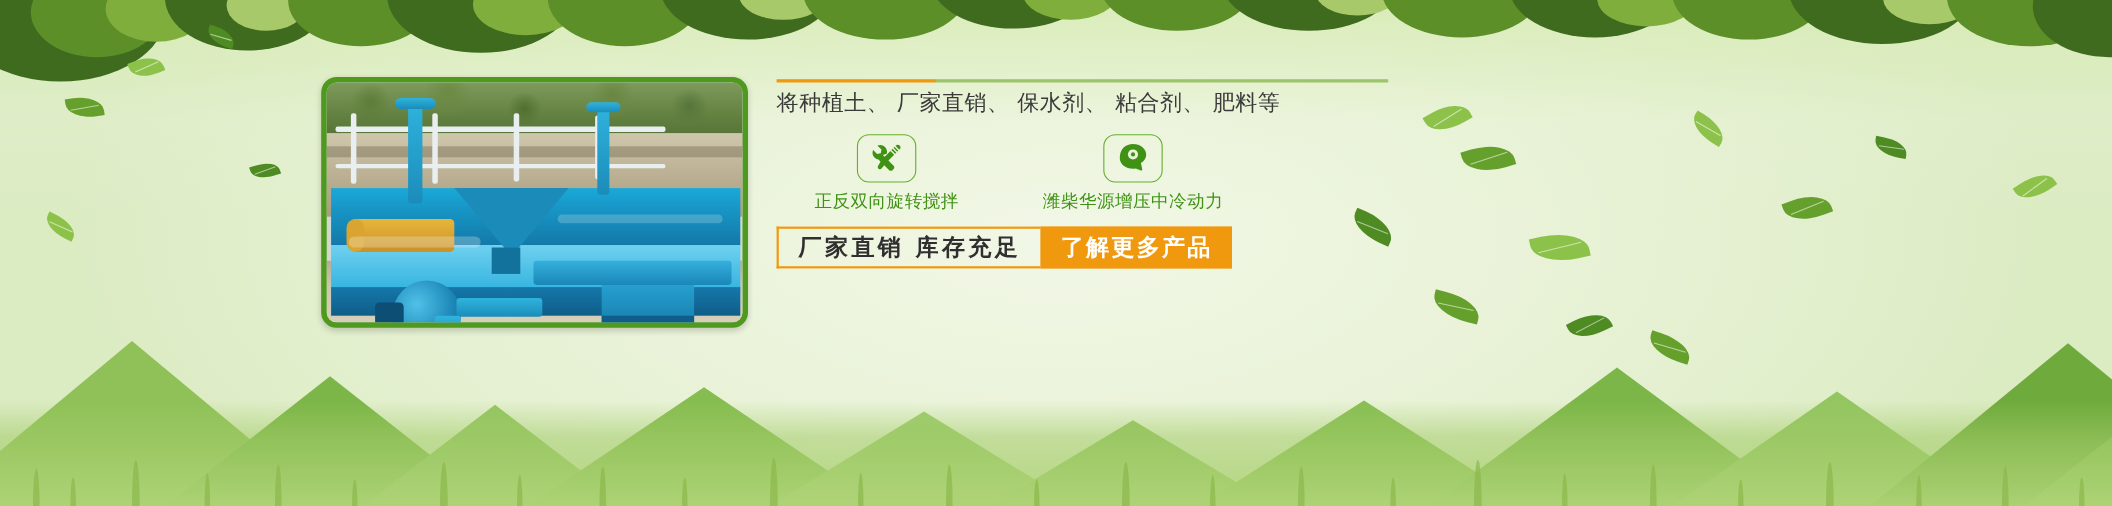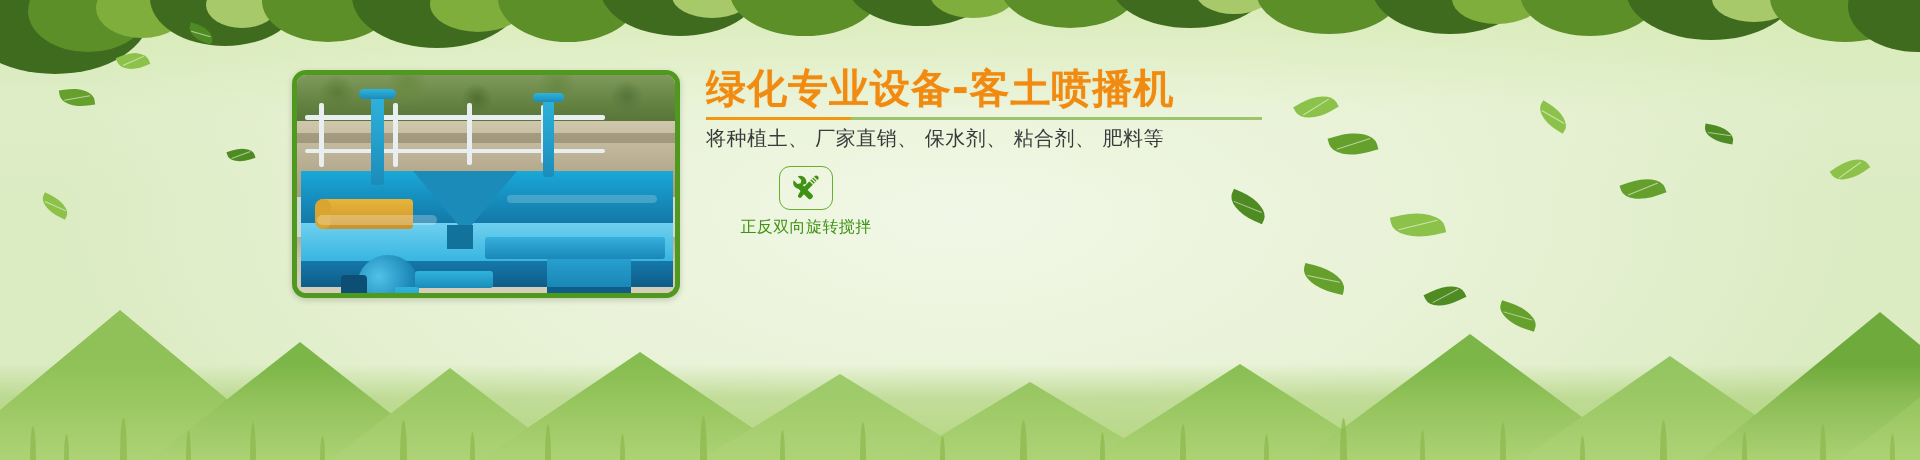--- a/index.html
+++ b/index.html
@@ -315,21 +315,20 @@
 
       <div class="ph" style="left:188px;top:162px;width:180px;height:22px;background:linear-gradient(to bottom,#35b0dd 0%,#1a87b8 100%);border-radius:3px;"></div>
 
       <div class="ph" style="left:20px;top:140px;width:120px;height:10px;background:rgba(255,255,255,.25);border-radius:6px;"></div>
       <div class="ph" style="left:210px;top:120px;width:150px;height:8px;background:rgba(255,255,255,.2);border-radius:6px;"></div>
     </div>
   </div>
 
   <div id="content">
 
-    <div id="title">绿化专业设备-客土喷播机</div>
     <div id="title-rule"></div>
 
     <div id="subtitle">
       <div class="sub-line">将种植土、 厂家直销、 保水剂、 粘合剂、 肥料等</div>
     </div>
 
     <div id="features">
 
 
       <div class="feature" style="width:200px;align-items:center;">
@@ -339,18 +338,32 @@
             <path d="M28.9 5.2c1 1 1 2.5 0 3.4L16.4 21.2l-3.4-3.4L25.5 5.2c.9-.9 2.4-.9 3.4 0z" fill="#3f9214"></path>
             <path d="M12.4 18.4 9.2 24c-.5.9-.2 2 .6 2.6.9.6 2 .4 2.6-.4l4.1-5-4.1-2.8z" fill="#3f9214"></path>
             <line x1="19" y1="8" x2="25" y2="14" stroke="#eaf2da" stroke-width="1.3"></line>
             <line x1="21" y1="6" x2="27" y2="12" stroke="#eaf2da" stroke-width="1.3"></line>
             <line x1="23" y1="4.4" x2="28.6" y2="10" stroke="#eaf2da" stroke-width="1.3"></line>
           </svg>
         </div>
         <div class="feature-label">正反双向旋转搅拌</div>
       </div>
 
-
-    </div>
-
+      <div class="feature" style="width:248px;">
+        <div class="feature-icon">
+          <svg width="34" height="32" viewBox="0 0 34 32" aria-hidden="true">
+            <path d="M17 3c6.6 0 12 4.3 12 9.6 0 3.1-1.9 5.9-4.8 7.6l1.2 5.6c.2.8-.5 1.5-1.3 1.2l-4.6-1.8c-.8.1-1.7.2-2.5.2-6.6 0-12-4.3-12-9.6C5 7.3 10.4 3 17 3z" fill="#3f9214"></path>
+            <circle cx="17" cy="12.4" r="4.6" fill="#eaf2da"></circle>
+            <circle cx="17" cy="12.4" r="1.9" fill="#3f9214"></circle>
+          </svg>
+        </div>
+        <div class="feature-label">潍柴华源增压中冷动力</div>
+      </div>
+
+    </div>
+
+    <div id="cta">
+      <div id="cta-note">厂家直销  库存充足</div>
+      <div id="cta-btn">了解更多产品</div>
+    </div>
 
   </div>
 </div>
 
 </body></html>

